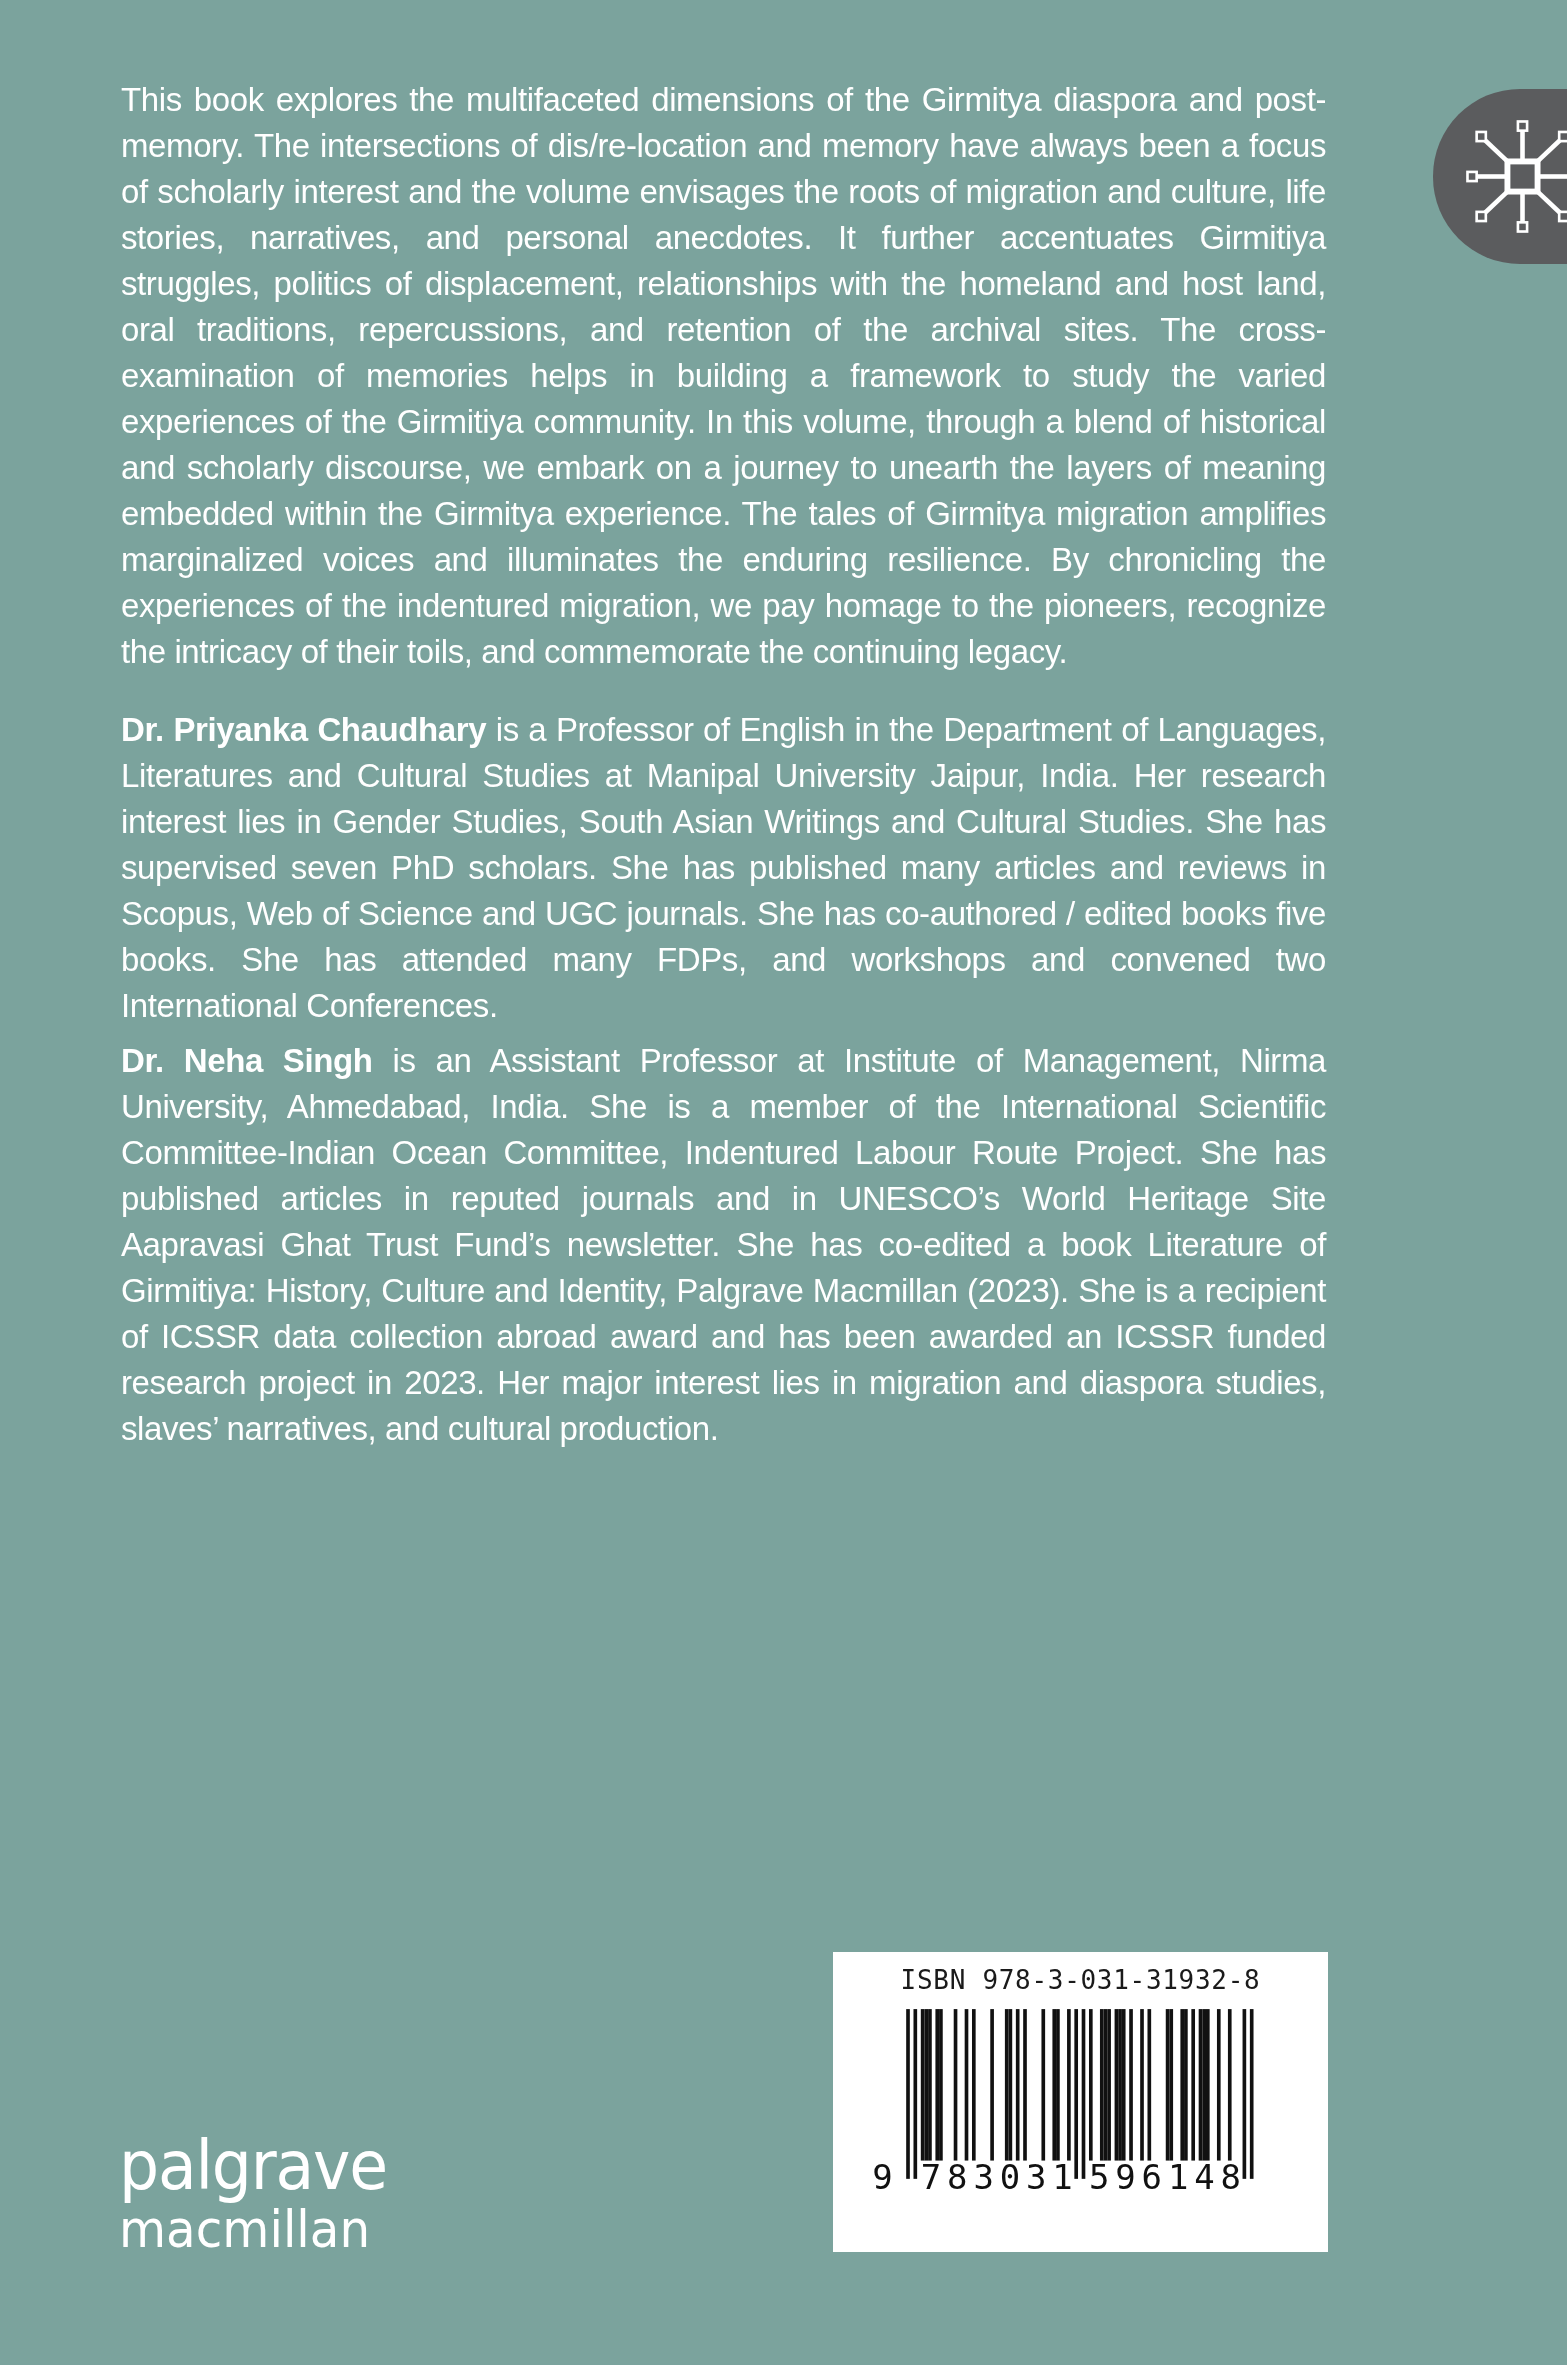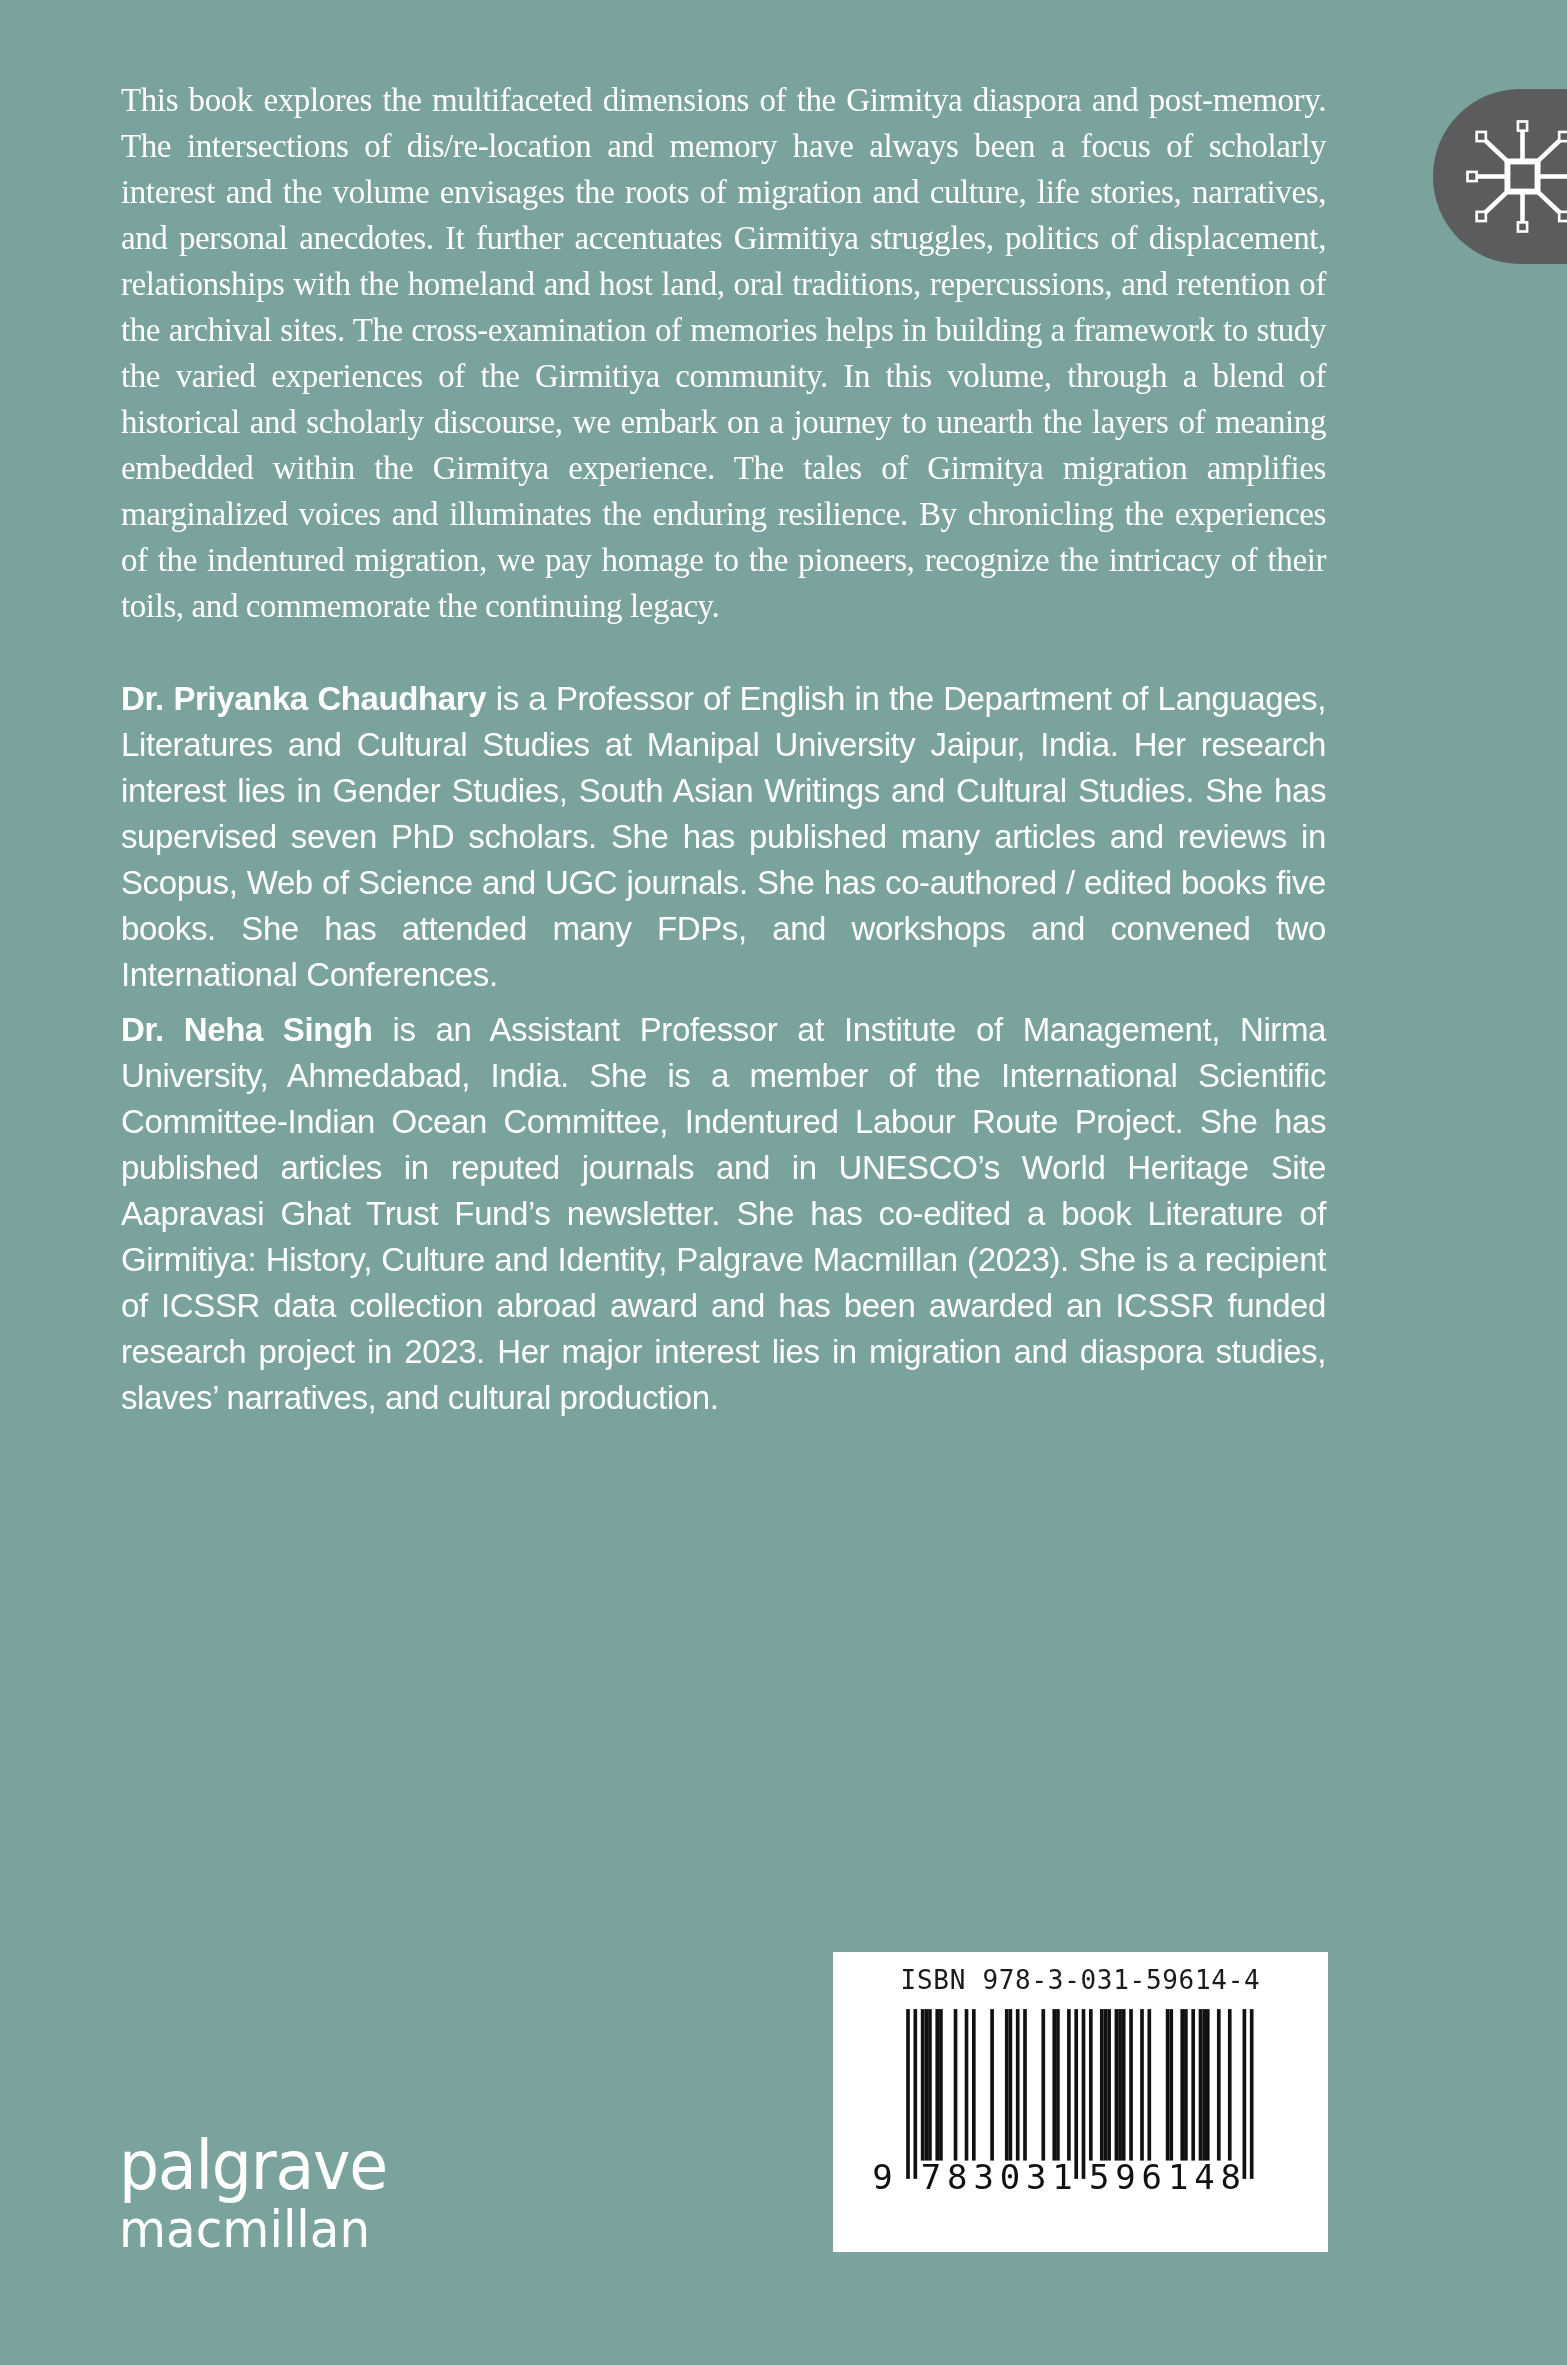--- a/index.html
+++ b/index.html
@@ -16,21 +16,21 @@
     width: 1205px;
   }
   .para {
     margin: 0;
     font-size: 33px;
     line-height: 46px;
     text-align: justify;
     font-stretch: condensed;
     letter-spacing: -0.4px;
   }
-  .para.first { margin-bottom: 47px; font-family: Liberation Serif, serif; }
+  .para.first { margin-bottom: 32px; }
   .para.bio { margin-bottom: 9.1px; }
   .bold { font-weight: bold; }
 
   .logo-badge {
     position: absolute;
     left: 1433px; top: 89px;
     width: 170px; height: 175px;
     background: #5b5c5e;
     border-radius: 87px 0 0 87px;
   }
@@ -116,21 +116,21 @@
   <p class="para bio"><span class="bold">Dr. Priyanka Chaudhary</span><span> is a Professor of English in the Department of Languages, Literatures and Cultural Studies at Manipal University Jaipur, India. Her research interest lies in Gender Studies, South Asian Writings and Cultural Studies. She has supervised seven PhD scholars. She has published many articles and reviews in Scopus, Web of Science and UGC journals. She has co-authored / edited books five books. She has attended many FDPs, and workshops and convened two International Conferences.</span></p>
   <p class="para bio"><span class="bold">Dr. Neha Singh</span><span> is an Assistant Professor at Institute of Management, Nirma University, Ahmedabad, India. She is a member of the International Scientific Committee-Indian Ocean Committee, Indentured Labour Route Project. She has published articles in reputed journals and in UNESCO’s World Heritage Site Aapravasi Ghat Trust Fund’s newsletter. She has co-edited a book Literature of Girmitiya: History, Culture and Identity, Palgrave Macmillan (2023). She is a recipient of ICSSR data collection abroad award and has been awarded an ICSSR funded research project in 2023. Her major interest lies in migration and diaspora studies, slaves’ narratives, and cultural production.</span></p>
 </div>
 
 <div class="publisher-logo">
   <span class="pub-line1">palgrave</span>
   <span class="pub-line2">macmillan</span>
 </div>
 
 <div class="isbn-box">
-  <div class="isbn-label">ISBN 978-3-031-59614-4</div>
+  <div class="isbn-label">ISBN 978-3-031-31932-8</div>
   <svg class="barcode" id="barcode" width="427" height="183" viewBox="0 0 654 280">
       <rect x="60" y="0" width="5.6" height="260" fill="#111"></rect>
       <rect x="71.2" y="0" width="5.6" height="260" fill="#111"></rect>
       <rect x="82.4" y="0" width="5.6" height="232" fill="#111"></rect>
       <rect x="88" y="0" width="5.6" height="232" fill="#111"></rect>
       <rect x="93.6" y="0" width="5.6" height="232" fill="#111"></rect>
       <rect x="104.8" y="0" width="5.6" height="232" fill="#111"></rect>
       <rect x="110.4" y="0" width="5.6" height="232" fill="#111"></rect>
       <rect x="132.8" y="0" width="5.6" height="232" fill="#111"></rect>
       <rect x="149.6" y="0" width="5.6" height="232" fill="#111"></rect>

